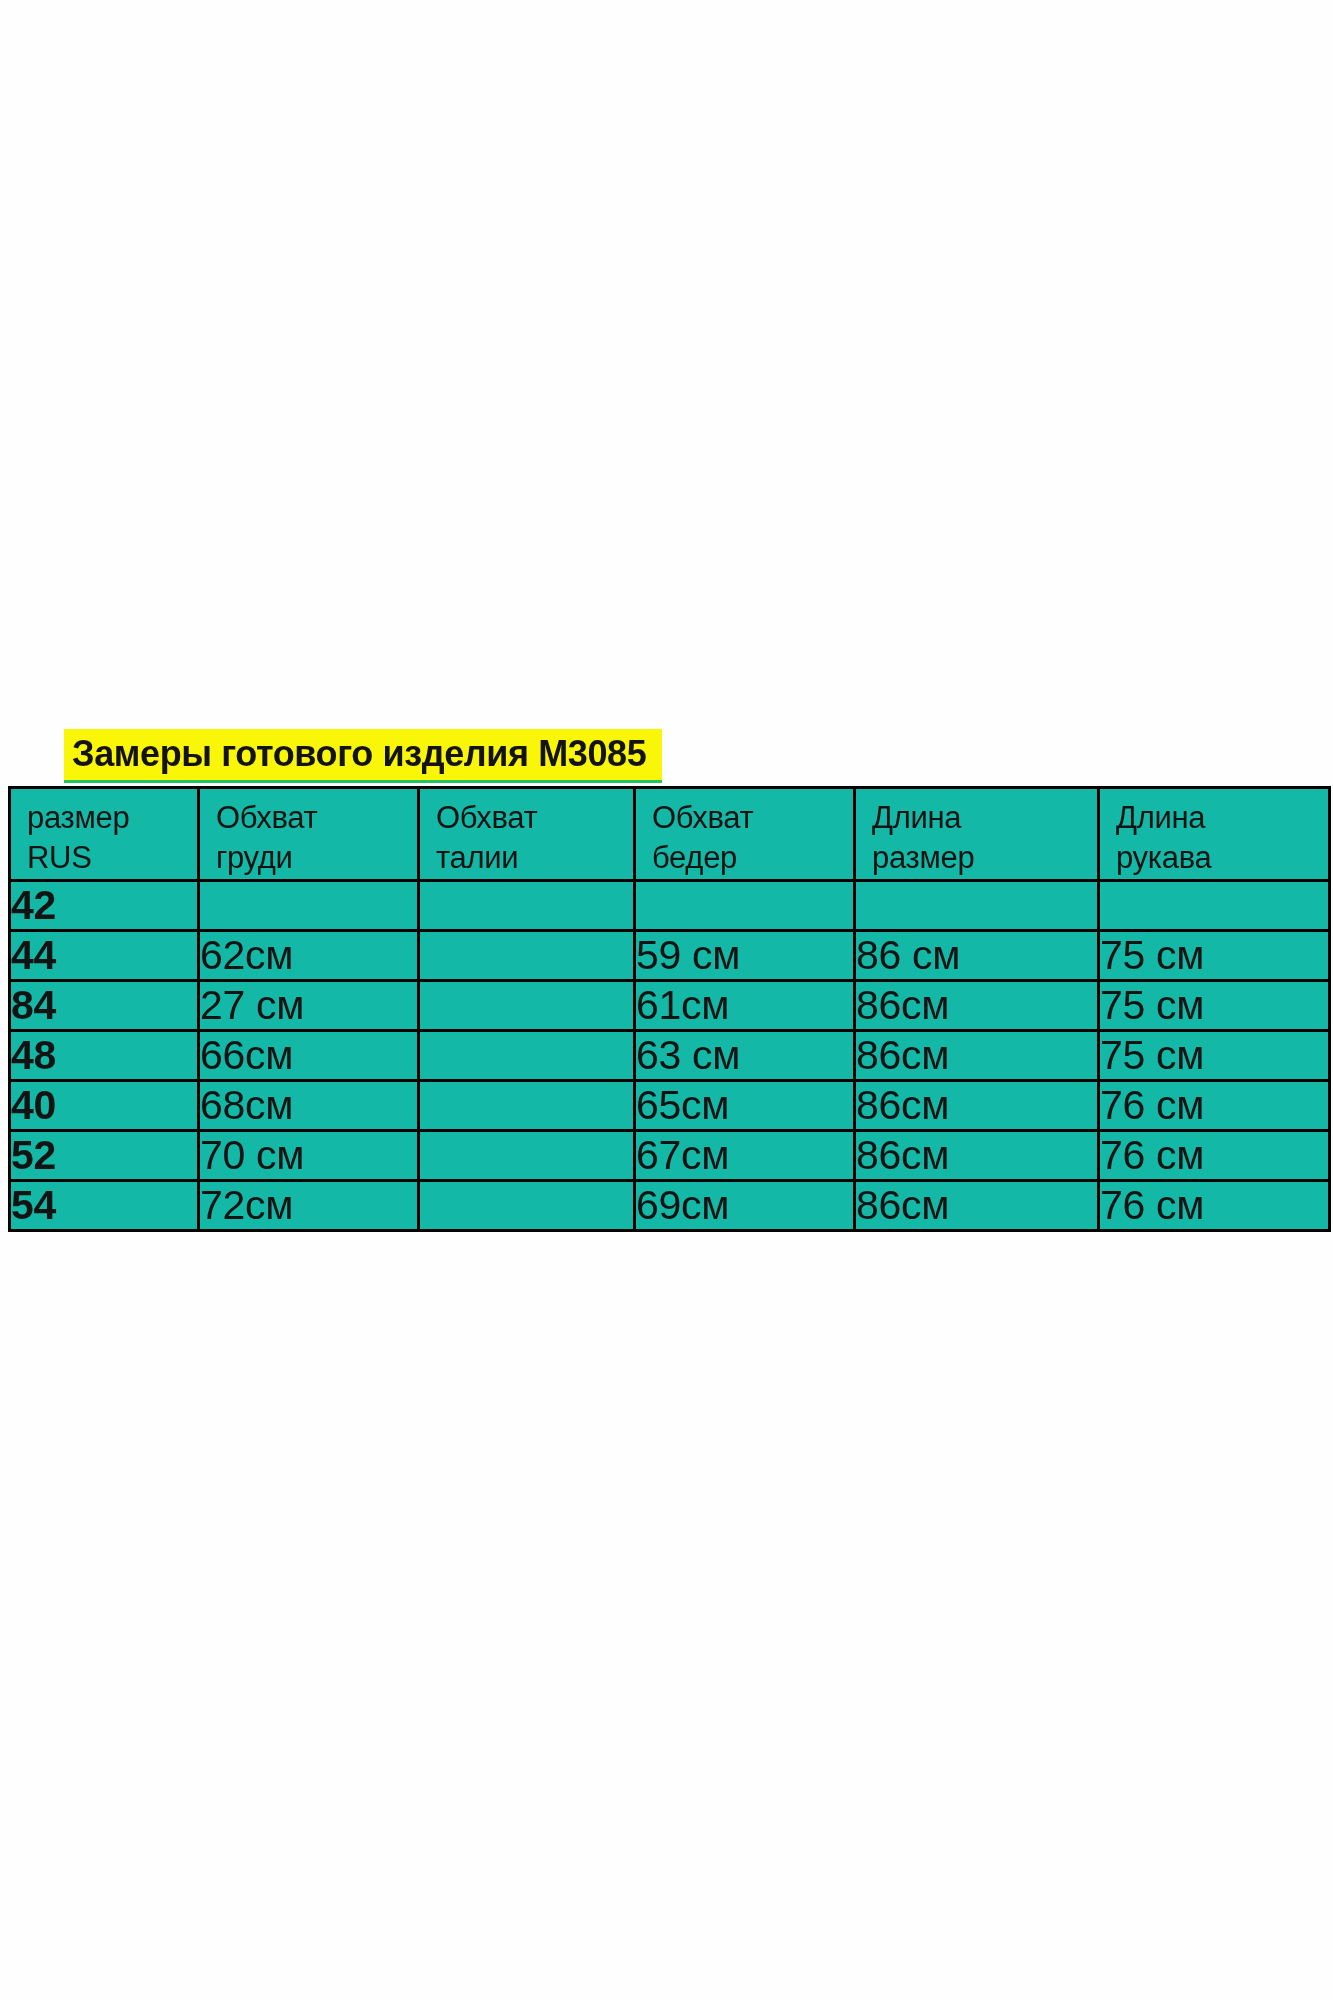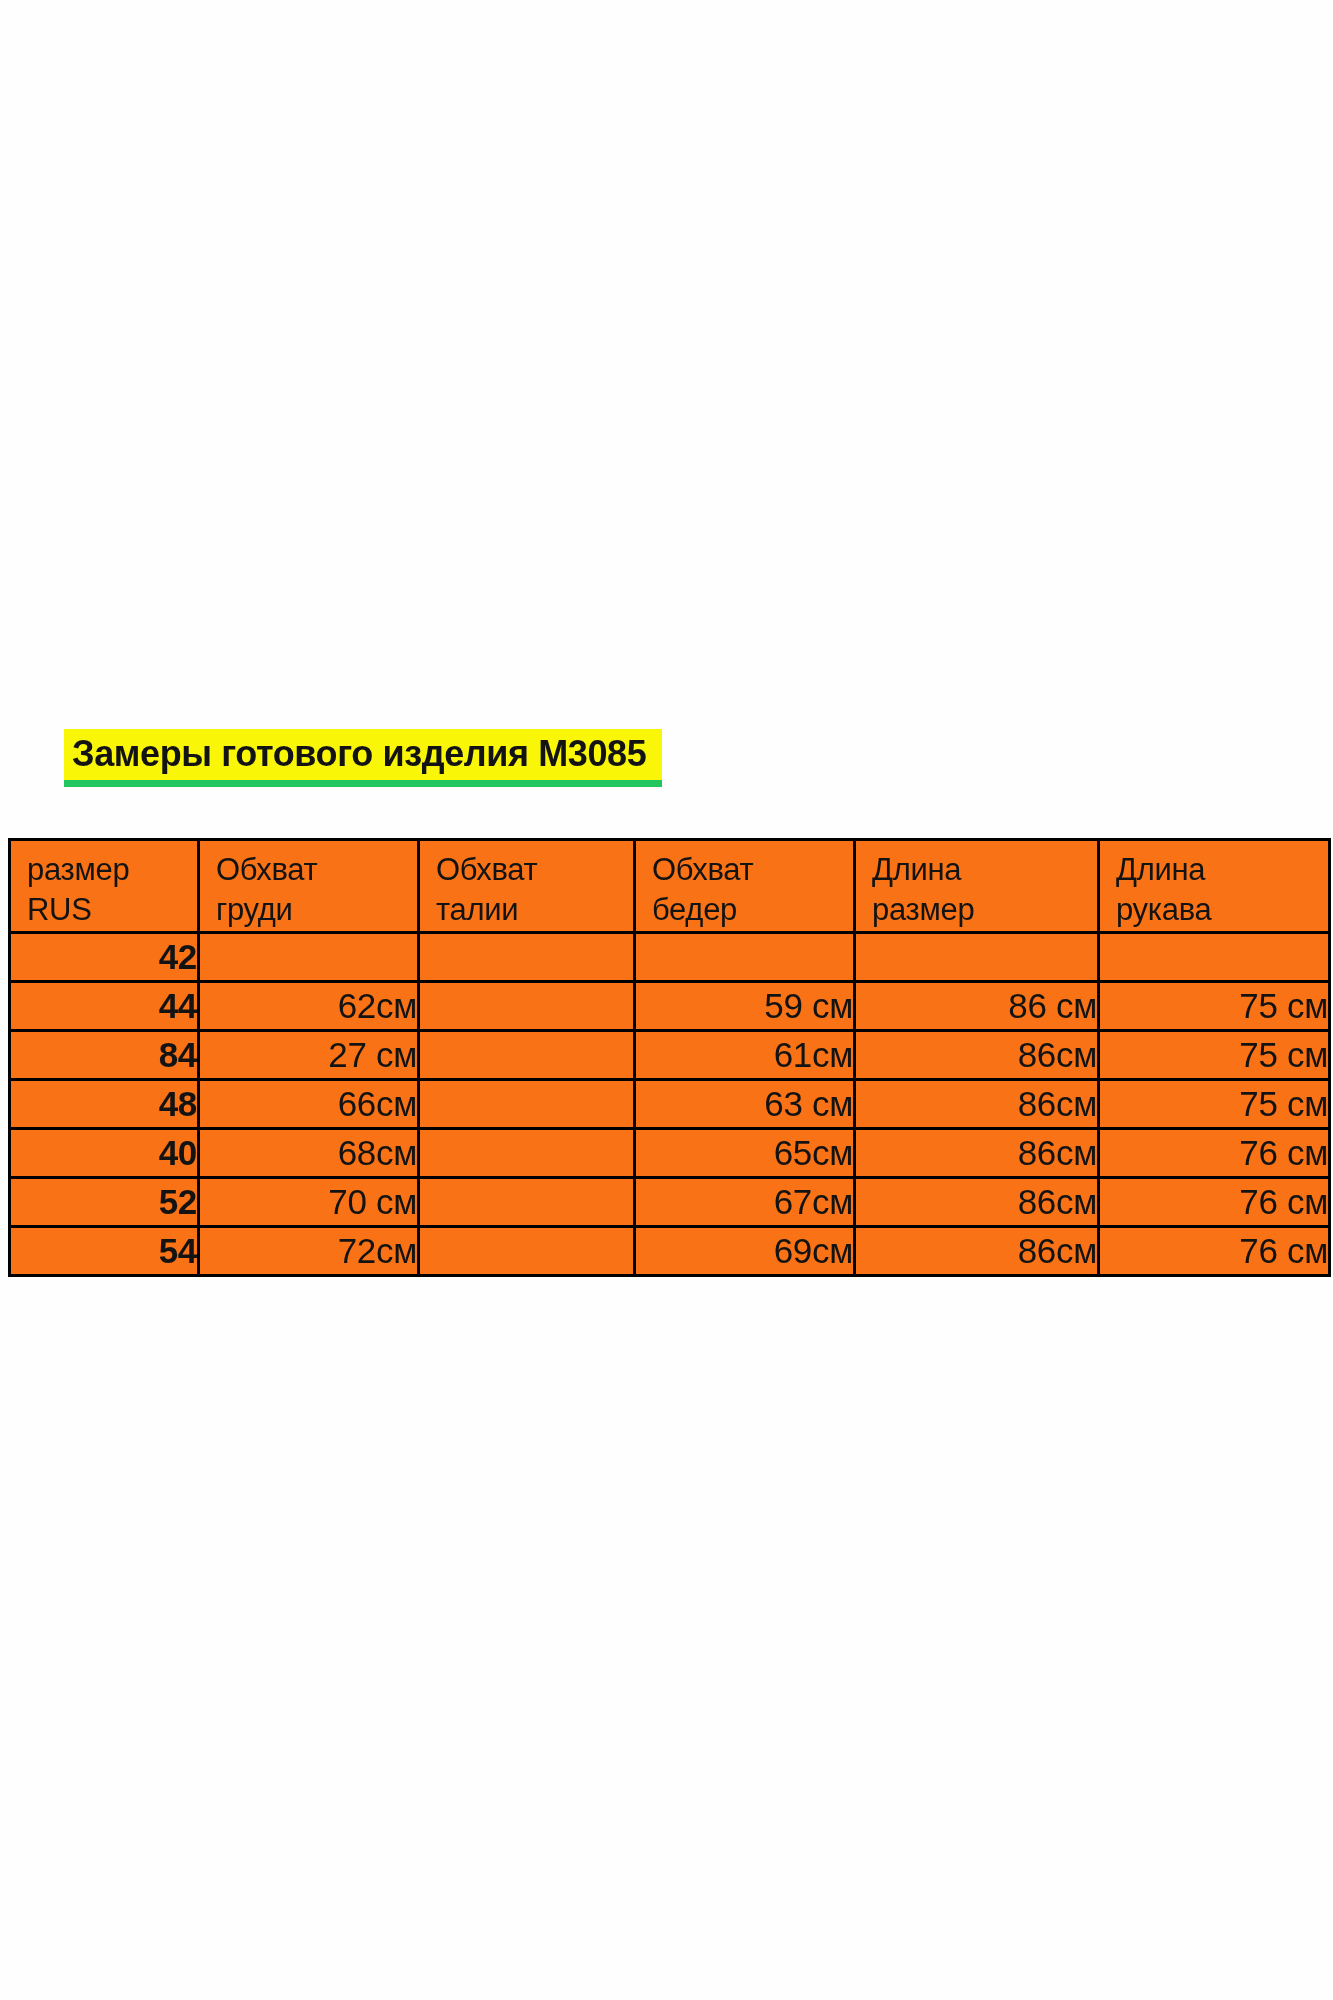--- a/index.html
+++ b/index.html
@@ -12,51 +12,51 @@
     overflow: hidden;
   }
   .title {
     position: absolute;
     left: 64px; top: 729px;
     display: inline-block;
     font-size: 36px;
     font-weight: 700;
     letter-spacing: -0.4px;
     padding: 4px 16px 5px 8px;
-    border-bottom: 7px solid #22c55e;
+    border-bottom: 3px solid #22c55e;
     white-space: nowrap;
   }
   table.size-table {
     position: absolute;
-    left: 8px; top: 838px;
+    left: 8px; top: 786px;
     width: 1320px;
     border-collapse: collapse;
     table-layout: fixed;
-    background: #f97316;
+    background: #14b8a6;
   }
   .size-table th, .size-table td {
     border: 3px solid #000;
     box-sizing: border-box;
     overflow: hidden;
   }
   .size-table th {
     height: 92px;
     text-align: left;
     vertical-align: top;
     font-weight: 400;
     font-size: 31px;
     line-height: 1.30;
     padding: 9px 4px 0 16px;
     letter-spacing: -0.3px;
   }
   .size-table td {
     height: 49px;
-    text-align: right;
+    text-align: left;
     vertical-align: middle;
-    font-size: 35px;
+    font-size: 41px;
     letter-spacing: -0.3px;
     padding: 0;
   }
   .size-table td.size-col { font-weight: 700; }
 </style>
 </head>
 <body style="background: rgb(254, 254, 254); color: rgb(19, 19, 19);">
 
 <div>
 

